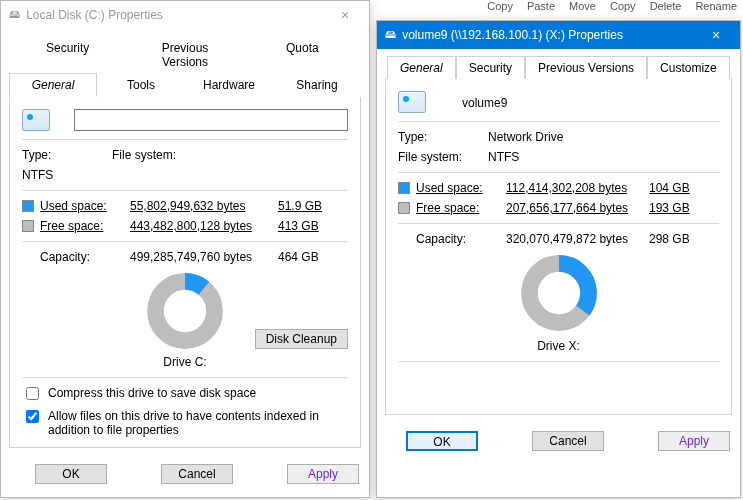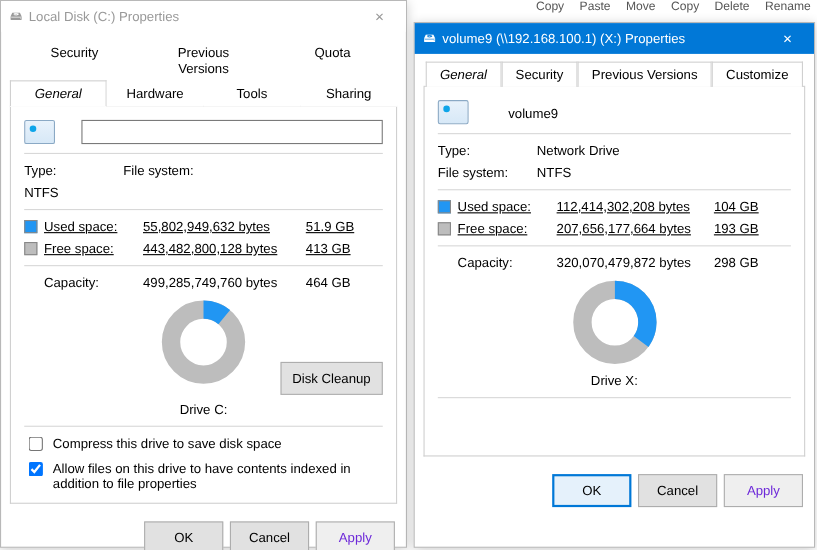--- a/index.html
+++ b/index.html
@@ -77,25 +77,25 @@
   .kv { display: grid; grid-template-columns: 90px 1fr; row-gap: 6px; }
   .kv3 { display: grid; grid-template-columns: 18px 90px 1fr 70px; row-gap: 6px; align-items: center; text-decoration: underline; }
   .sq { width: 12px; height: 12px; border: 1px solid #888; }
   .sq.used { background: #2196f3; }
   .sq.free { background: #bdbdbd; }
   .cap-row { display: grid; grid-template-columns: 108px 1fr 70px; margin-top: 0; }
   .donut-wrap { text-align: center; margin-top: 8px; }
   .donut-label { margin-top: 4px; }
   .cleanup-row { display: flex; justify-content: flex-end; margin-top: -24px; margin-bottom: 6px; }
   .btn {
-    min-width: 72px; height: 30px;
+    min-width: 72px; height: 20px;
     border: 1px solid #adadad;
     background: #e1e1e1;
     padding: 2px 10px;
-    font-family: inherit; font-size: 12px;
+    font-family: inherit; font-size: 12px; margin-left: 48px;
   }
   .btn.primary { border: 2px solid #0078d7; background: #e5f1fb; }
   .btn.disabled { color: #6d28d9; background: #efefef; }
   .dlg-buttons { display: flex; justify-content: flex-end; gap: 6px; padding: 8px 10px; }
   .chk-row { display: flex; align-items: flex-start; gap: 6px; margin-top: 6px; }
   .chk { width: 13px; height: 13px; margin-top: 1px; }
   
   .bg-toolbar {
     position: absolute; top: 0; left: 380px; right: 0;
     font-size: 11px; color: #565656;
@@ -136,22 +136,22 @@
   </div>
   <div class="client">
     <div class="tabstrip">
       <div class="tabrow">
         <div class="tab">Security</div>
         <div class="tab">Previous Versions</div>
         <div class="tab">Quota</div>
       </div>
       <div class="tabrow">
         <div class="tab active">General</div>
+        <div class="tab">Tools</div>
         <div class="tab">Hardware</div>
-        <div class="tab">Tools</div>
         <div class="tab">Sharing</div>
       </div>
     </div>
     <div class="panel">
       <div class="row">
         <div class="icon-drive"></div>
         <input class="name-input" value="" style="">
       </div>
       <hr class="sep">
       <div class="kv">

